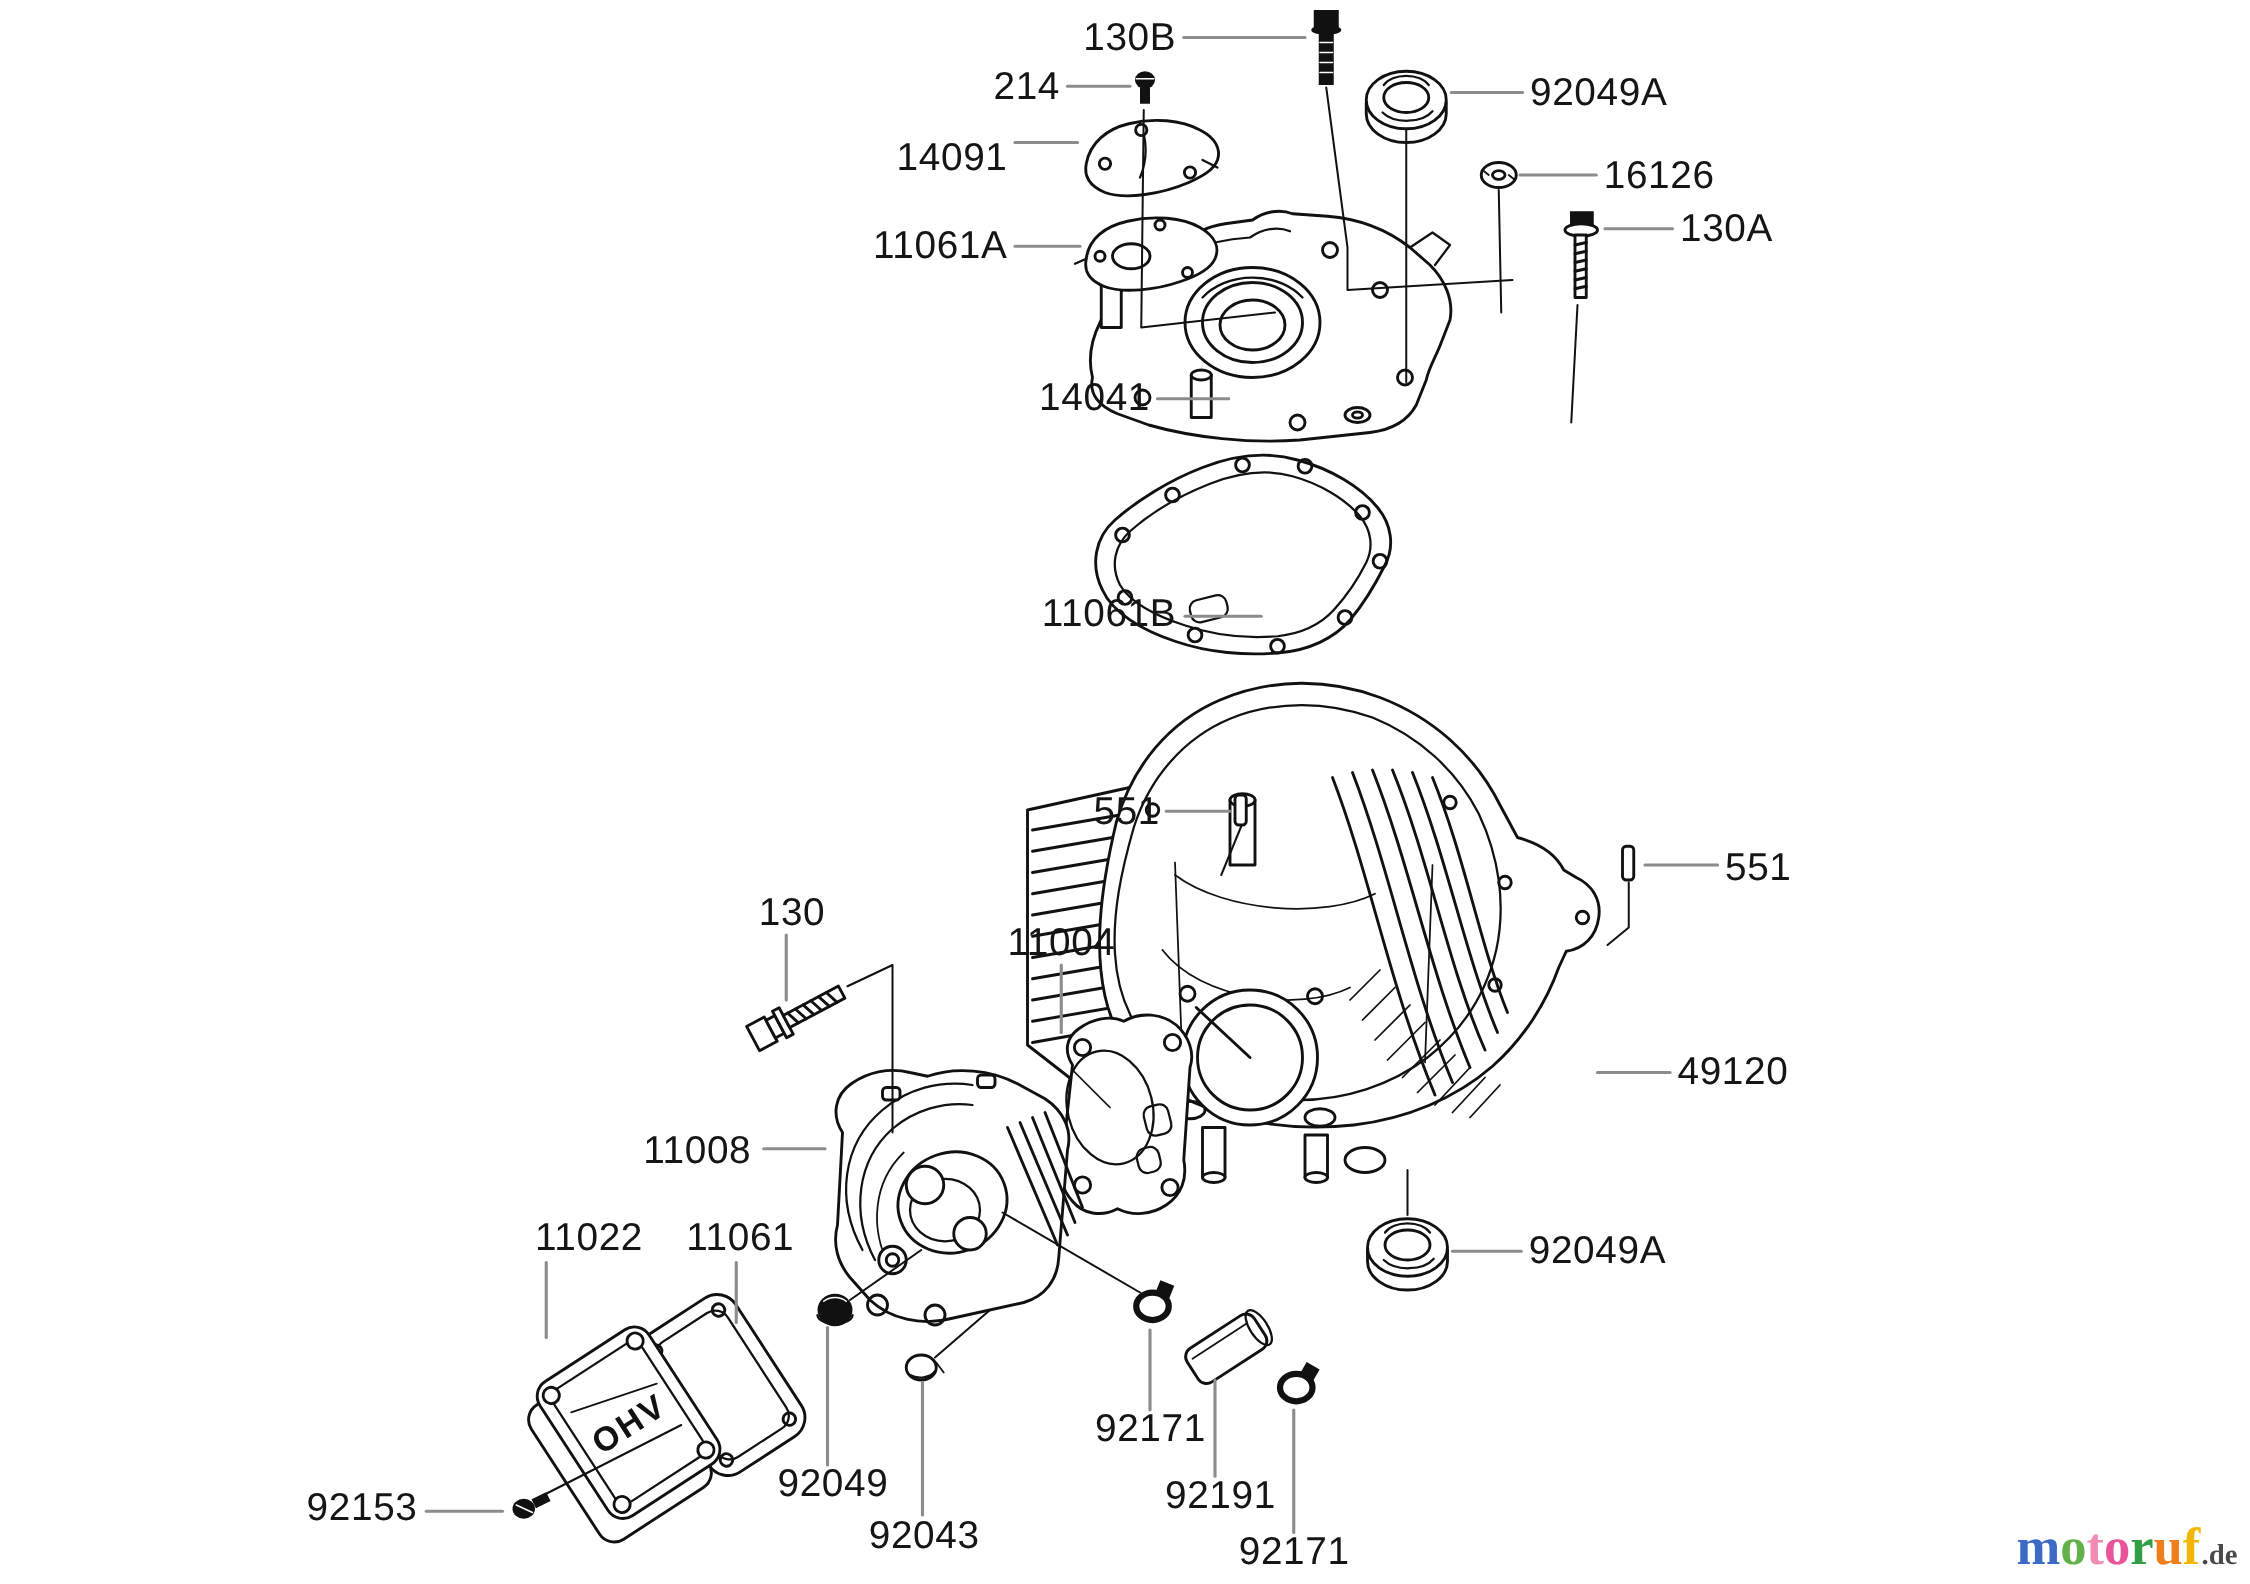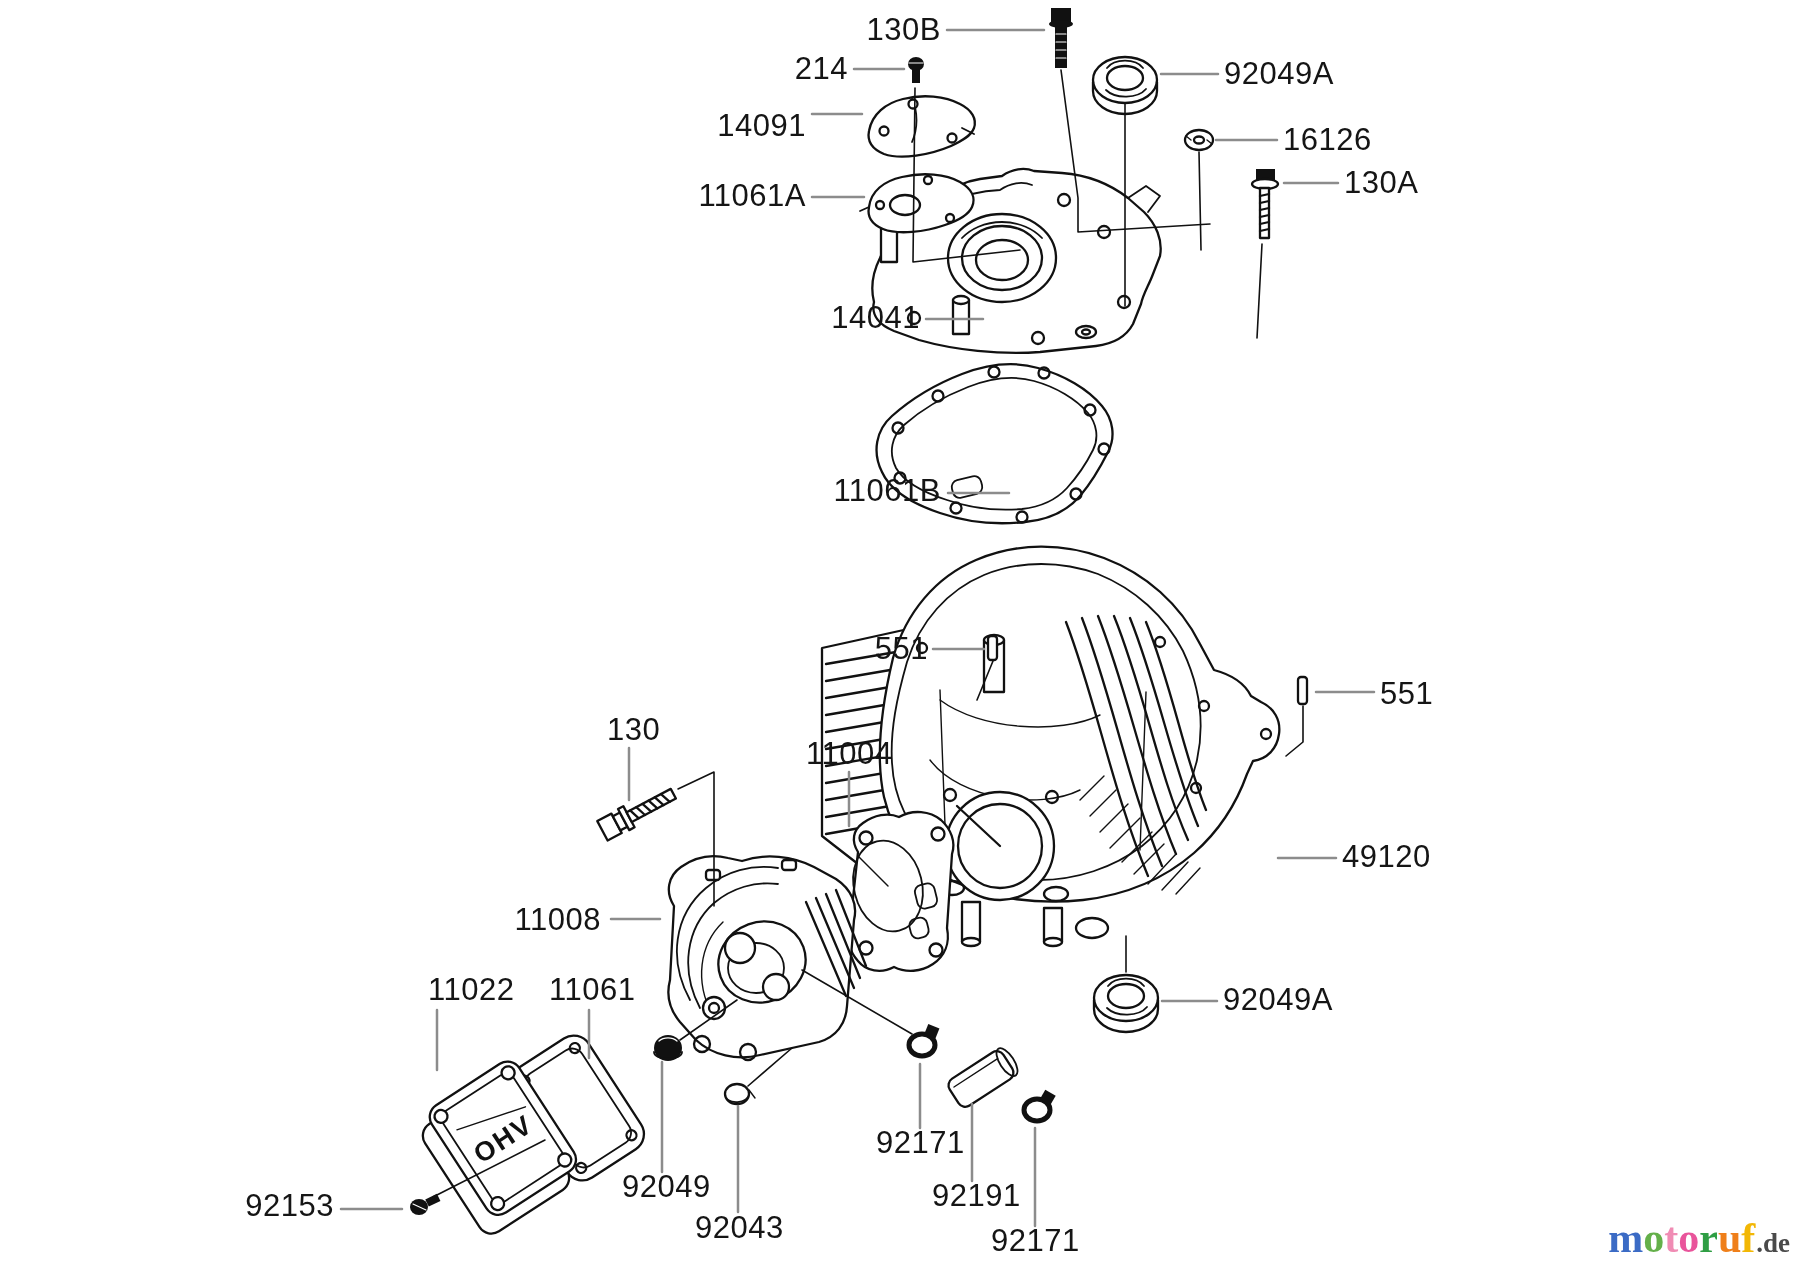--- a/index.html
+++ b/index.html
@@ -15,21 +15,21 @@
   #art .mid{stroke-width:1.8;}
   #art .wline{stroke:#ffffff;stroke-width:1.2;}
   #art .leader{stroke:#8c8c8c;stroke-width:2.5;fill:none;}
   #art .pointer{stroke:#111111;stroke-width:1.6;fill:none;}
   #art text.part-label{fill:#151515;stroke:none;font-family:"Liberation Sans",sans-serif;
     font-size:31px;letter-spacing:0.5px;}
   #art text.cast-text{fill:#111111;stroke:none;font-family:"Liberation Sans",sans-serif;
     font-size:27px;font-weight:bold;letter-spacing:2px;}
   #logo{position:absolute;right:10px;bottom:8px;font-family:"Liberation Serif",serif;
         font-weight:bold;font-size:42px;line-height:1;user-select:none;}
-  #logo .suffix{font-size:27px;font-weight:bold;margin-left:1px;}
+  #logo .suffix{font-size:23px;font-weight:bold;margin-left:1px;}
 </style>
 </head>
 <body>
 
 <div id="stage">
 <svg id="art" width="1800" height="1267" viewBox="0 0 1800 1267">
 
   <g>
     <path class="wf" d="M874,302 C870,286 874,270 880,258 C886,244 896,232 908,223 L940,198 C952,188 966,181 980,179 L1002,176 C1012,169 1024,167 1034,171 L1062,173 C1088,175 1110,184 1128,198 L1144,212 C1156,224 1163,240 1160,256 L1153,274 C1149,285 1143,294 1141,304 L1133,324 C1126,337 1112,344 1096,346 L1040,352 C1000,355 954,350 919,340 L894,331 C879,325 871,315 874,302 Z"></path>
     <path class="mid" d="M902,232 C925,208 962,192 1000,190 C1010,183 1022,181 1032,185"></path>

